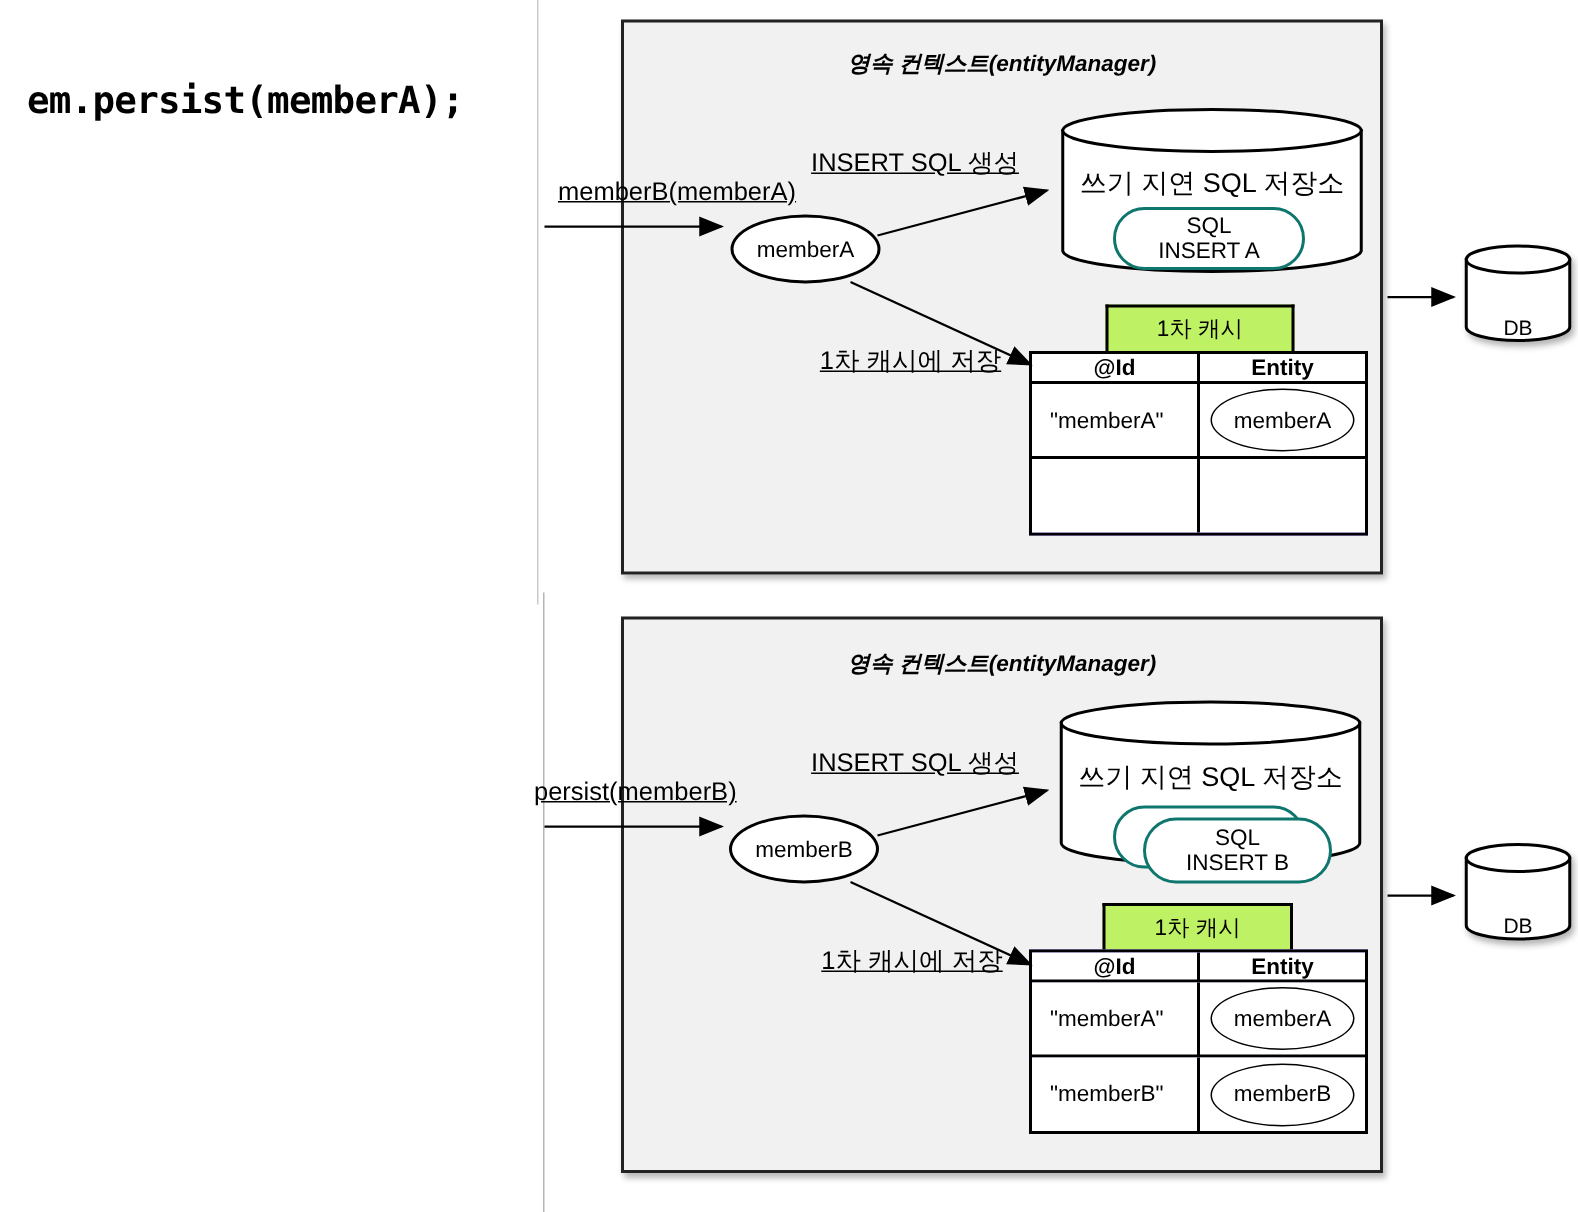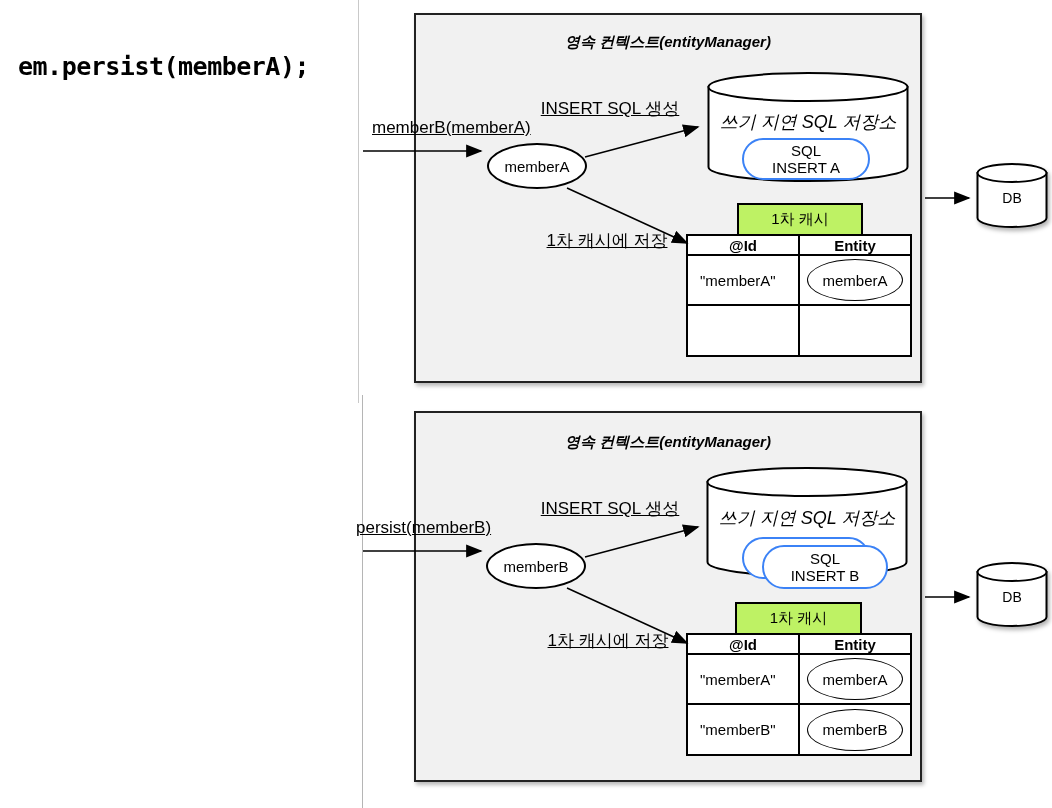--- a/index.html
+++ b/index.html
@@ -9,40 +9,40 @@
   .abs{position:absolute;}
   .page{position:relative;width:1052px;height:808px;background:#fff;}
   .divider{width:1px;background:#c9c9c9;}
   .code{font-family:"DejaVu Sans Mono",monospace;font-weight:bold;font-size:25px;
         letter-spacing:-0.5px;white-space:nowrap;}
   .panel{background:#f1f1f1;border:2px solid #222;box-shadow:2px 3px 4px rgba(0,0,0,0.28);}
   .panel-title{font-weight:bold;font-size:15px;text-align:center;white-space:nowrap;font-style:italic;}
   .lbl{font-size:17px;white-space:nowrap;text-decoration:underline;}
   .flow-ellipse{background:#fff;border:2px solid #000;border-radius:50%;
         display:flex;align-items:center;justify-content:center;font-size:15px;z-index:2;}
-  .stadium{background:#fff;border:2px solid #3b82f6;border-radius:23px;
+  .stadium{background:#fff;border:2px solid #0f766e;border-radius:23px;
         display:flex;flex-direction:column;align-items:center;justify-content:center;
         font-size:15px;line-height:17px;z-index:2;text-align:center;}
   .stadium.back{z-index:1;}
   .stadium.front{z-index:3;}
-  .storage-label{font-size:18px;text-align:center;white-space:nowrap;z-index:2;font-style:italic;}
+  .storage-label{font-size:18px;text-align:center;white-space:nowrap;z-index:2;}
   .tab{background:#bef264;border:2px solid #000;border-bottom:none;display:flex;
         align-items:center;justify-content:center;font-size:15px;z-index:1;}
   .ctable{background:#8b5cf6;border:2px solid #000;display:grid;
         grid-template-columns:112px 110px;grid-template-rows:20px 50px 49px;z-index:2;}
   .cell{border-right:2px solid #000;border-bottom:2px solid #000;display:flex;
         align-items:center;font-size:15px;background:#fff;}
   .cell.hdr{font-weight:bold;justify-content:center;}
   .cell.idc{padding-left:12px;}
   .cell.entc{justify-content:center;}
   .cell.lastcol{border-right:none;}
   .cell.lastrow{border-bottom:none;}
   .cell-ellipse{width:96px;height:42px;border:1.5px solid #000;border-radius:50%;
         display:flex;align-items:center;justify-content:center;font-size:15px;background:#fff;}
-  .db-label{font-size:14px;text-align:center;z-index:3;}
+  .db-label{font-size:14px;text-align:center;z-index:3;margin-top:20px;}
   .overlay{position:absolute;left:0;top:0;pointer-events:none;z-index:5;}
   .shape-svg{position:absolute;z-index:1;}
   .db-svg{filter:drop-shadow(2px 3px 2px rgba(0,0,0,0.30));z-index:2;}
 </style>
 </head>
 <body>
 
 <div class="page">
 
   <div class="abs divider" style="left:358px;top:0;height:403px"></div>

